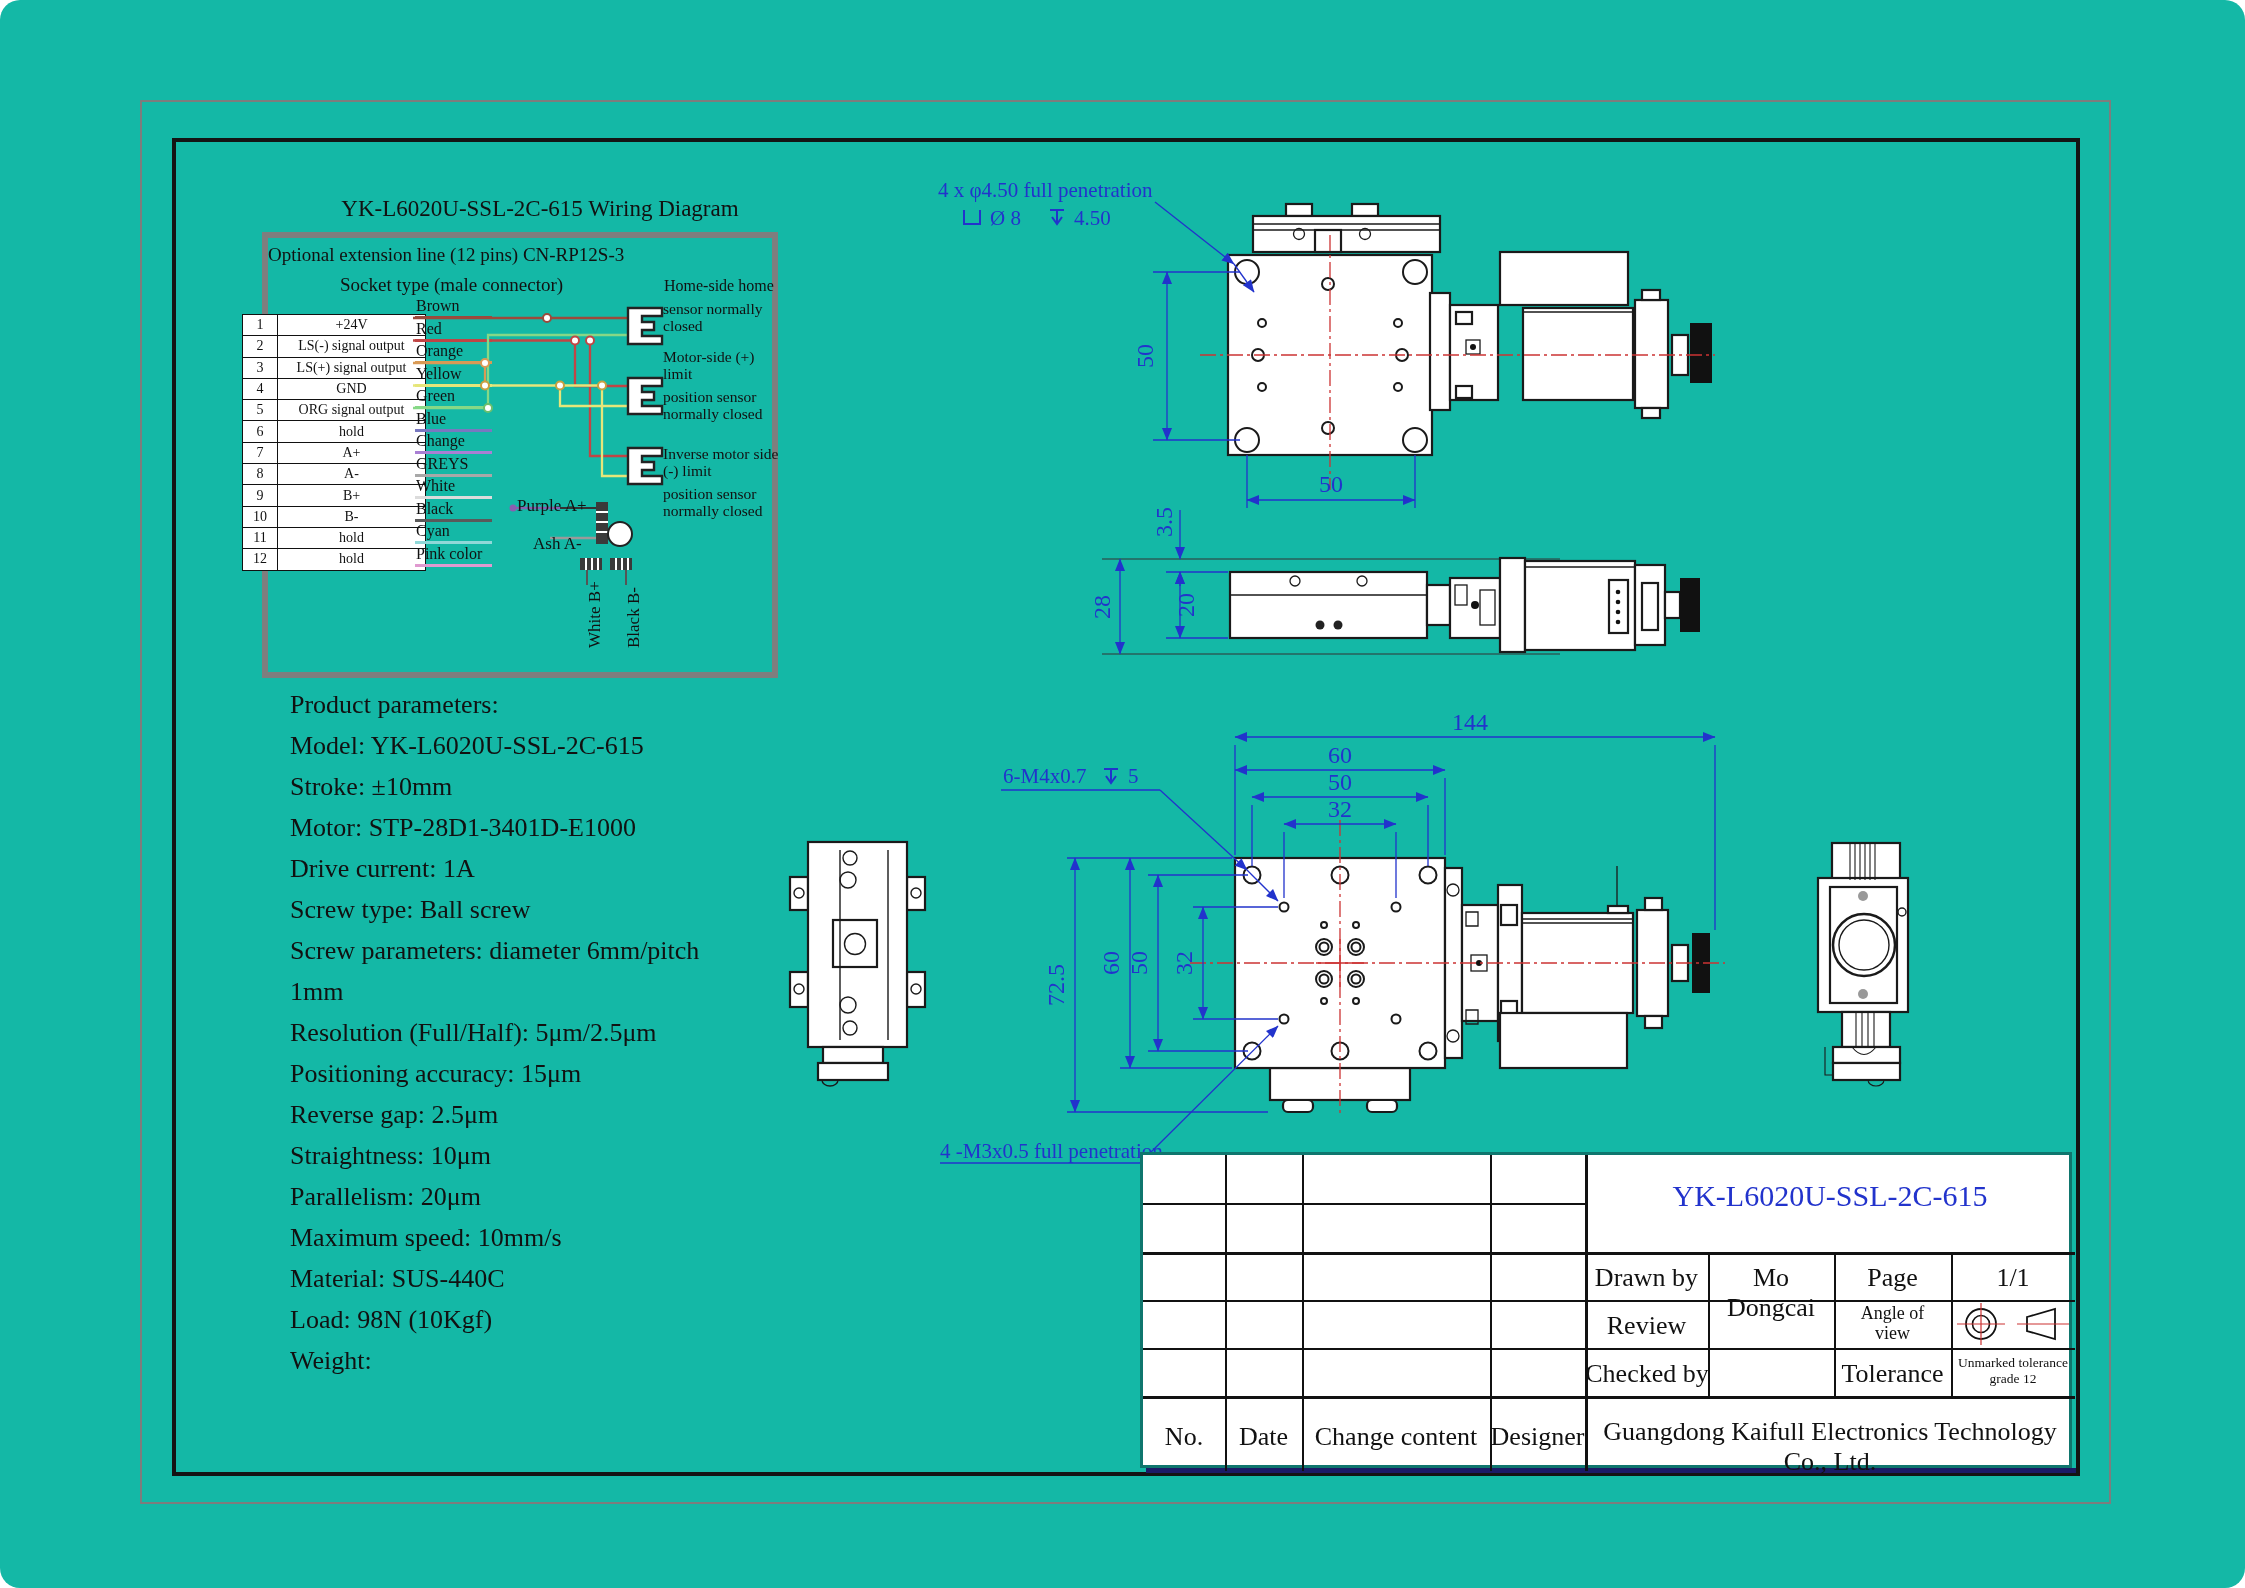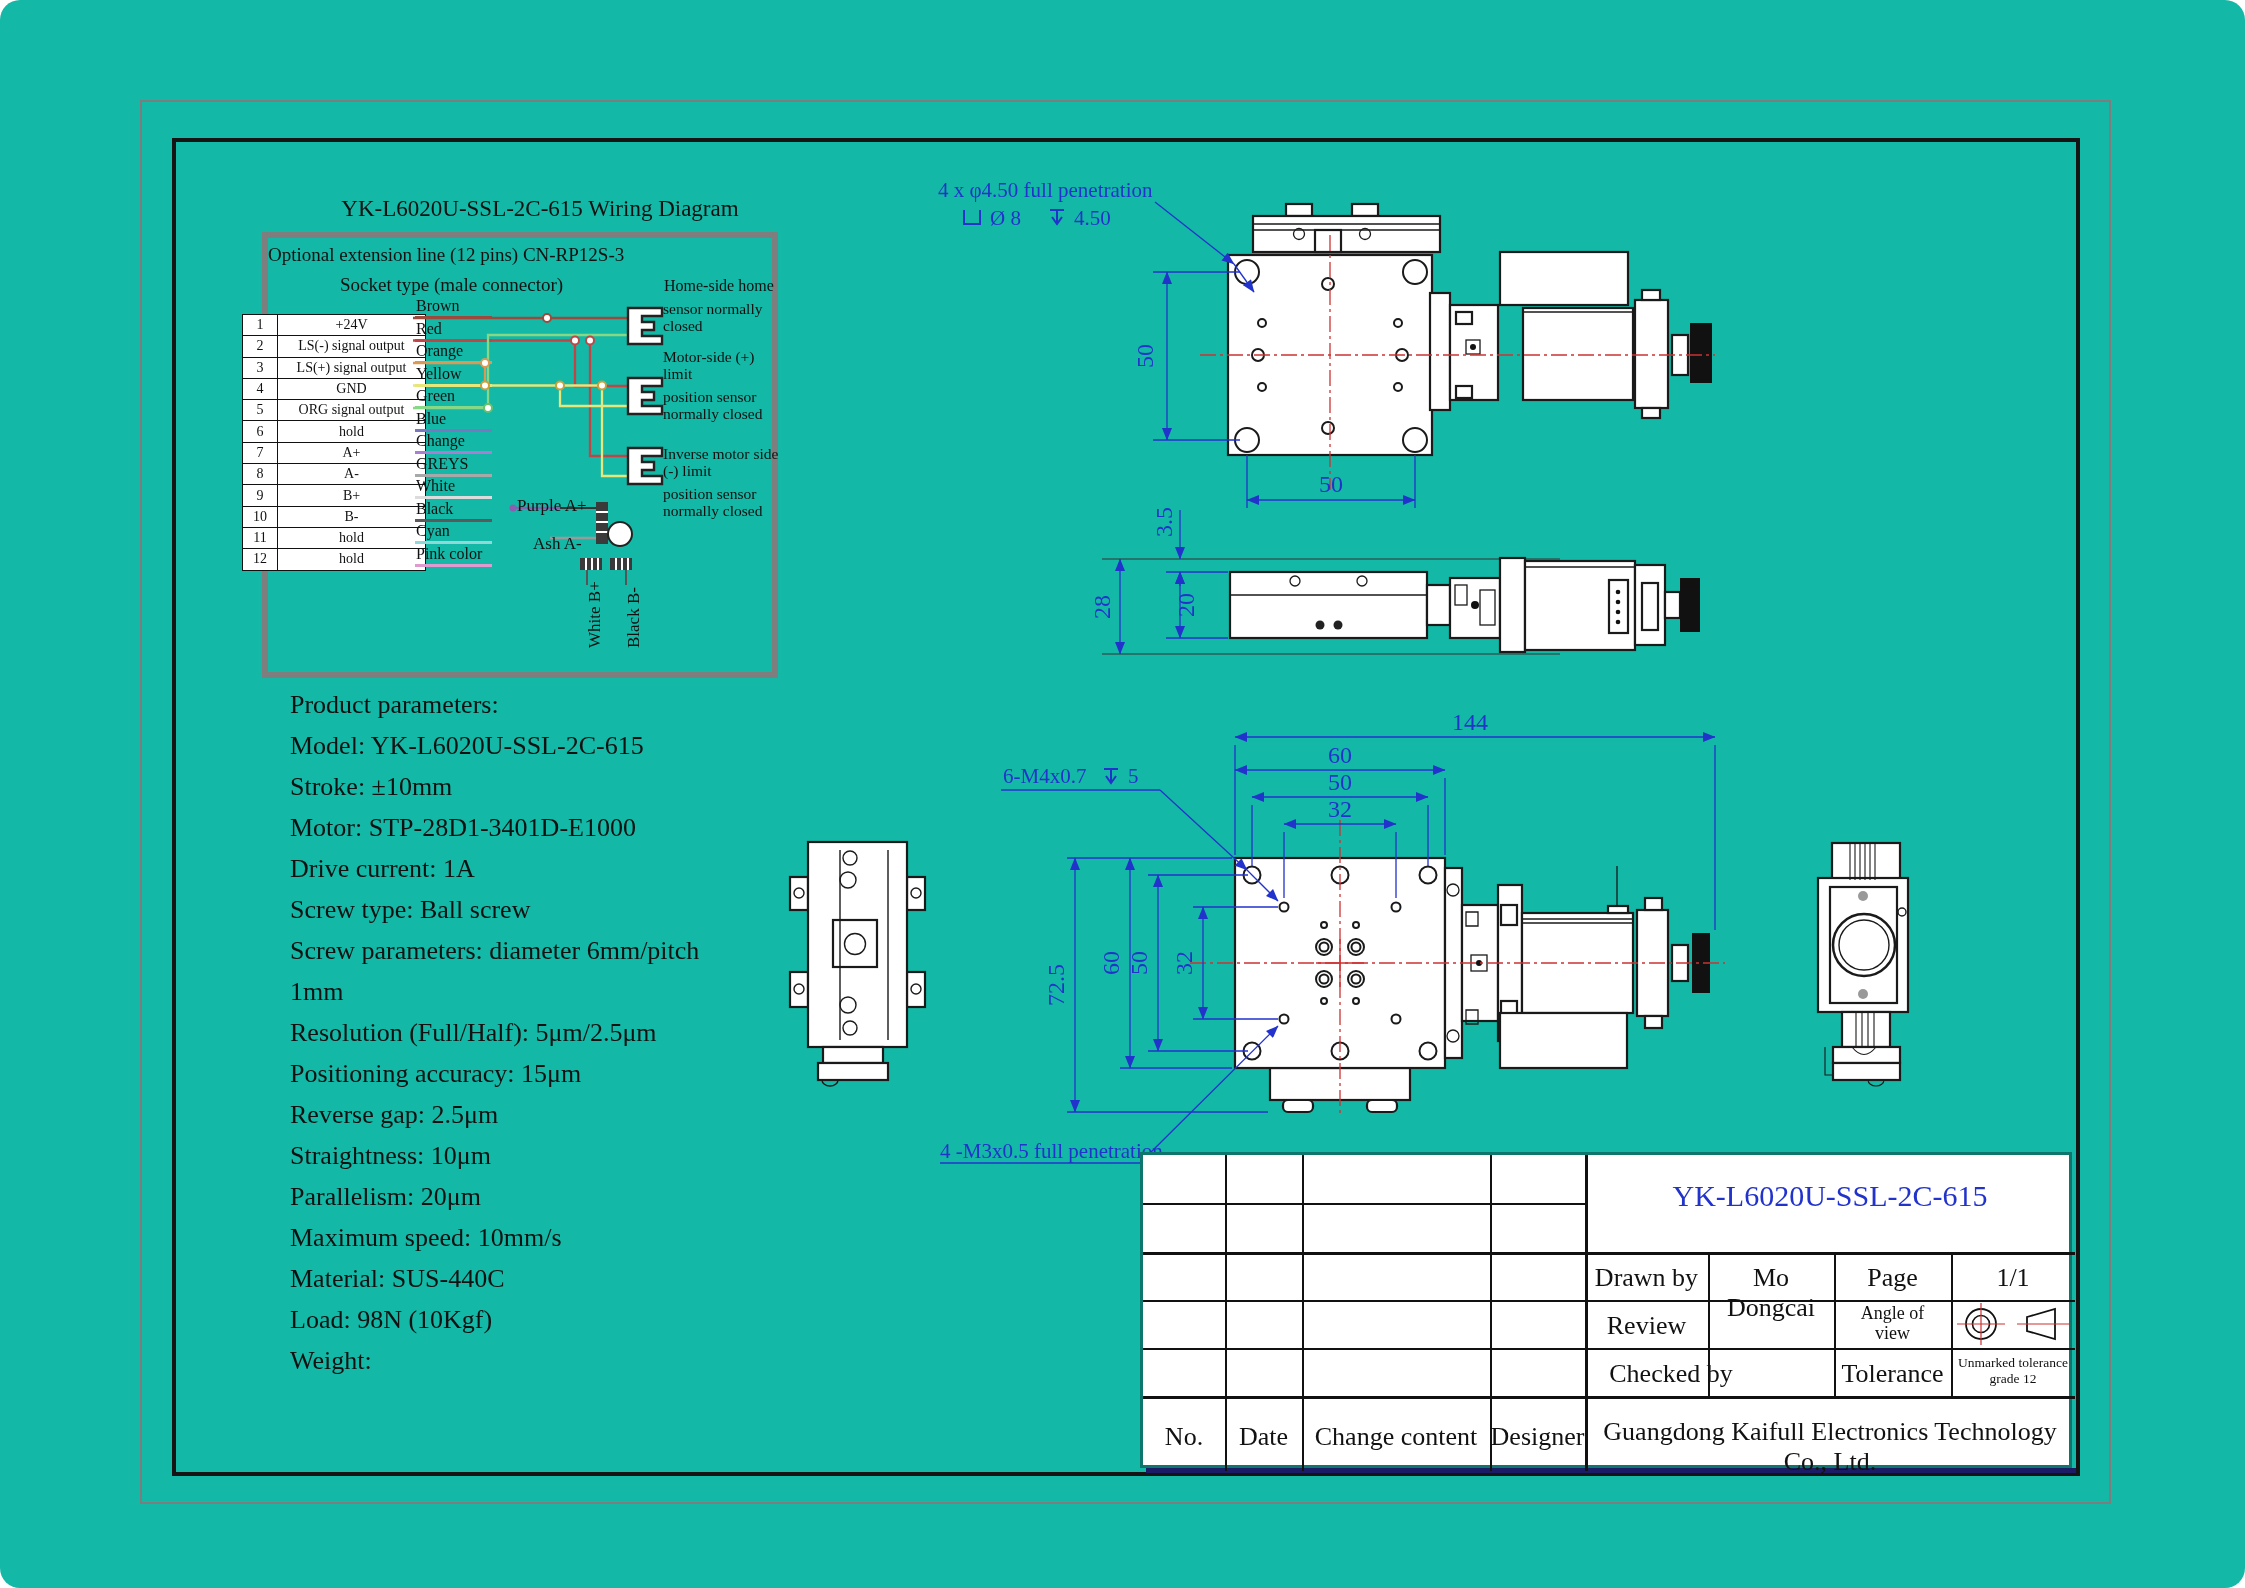--- a/index.html
+++ b/index.html
@@ -490,21 +490,21 @@
       <div>Angle of</div>
       <div>view</div>
     </div>
     <svg style="left:808px;top:146px;" width="124" height="46">
       <circle cx="30" cy="23" r="15" fill="none" stroke="#111" stroke-width="1.8"></circle>
       <circle cx="30" cy="23" r="8.5" fill="none" stroke="#111" stroke-width="1.6"></circle>
       <path d="M6,23 H54 M30,2 V44" stroke="#c33" stroke-width="1.2" fill="none"></path>
       <path d="M76,16 L104,8 V38 L76,30 Z" fill="none" stroke="#111" stroke-width="1.8"></path>
       <path d="M66,23 H118" stroke="#c33" stroke-width="1.2" fill="none"></path>
     </svg>
-    <div class="tb-text" style="left:442px;top:204px;width:124px;padding-left:24px;">Checked by</div>
+    <div class="tb-text" style="left:442px;top:204px;width:124px;">Checked by</div>
     <div class="tb-text" style="left:691px;top:204px;width:117px;">Tolerance</div>
     <div class="tb-note" style="left:808px;top:200px;width:124px;">
       <div>Unmarked tolerance</div>
       <div>grade 12</div>
     </div>
     <div class="tb-company">Guangdong Kaifull Electronics Technology Co., Ltd.</div>
     <div class="tb-text" style="left:0;top:267px;width:82px;" id="rev-h-0">No.</div>
     <div class="tb-text" style="left:82px;top:267px;width:77px;" id="rev-h-1">Date</div>
     <div class="tb-text" style="left:159px;top:267px;width:188px;" id="rev-h-2">Change content</div>
     <div class="tb-text" style="left:347px;top:267px;width:95px;" id="rev-h-3">Designer</div>

